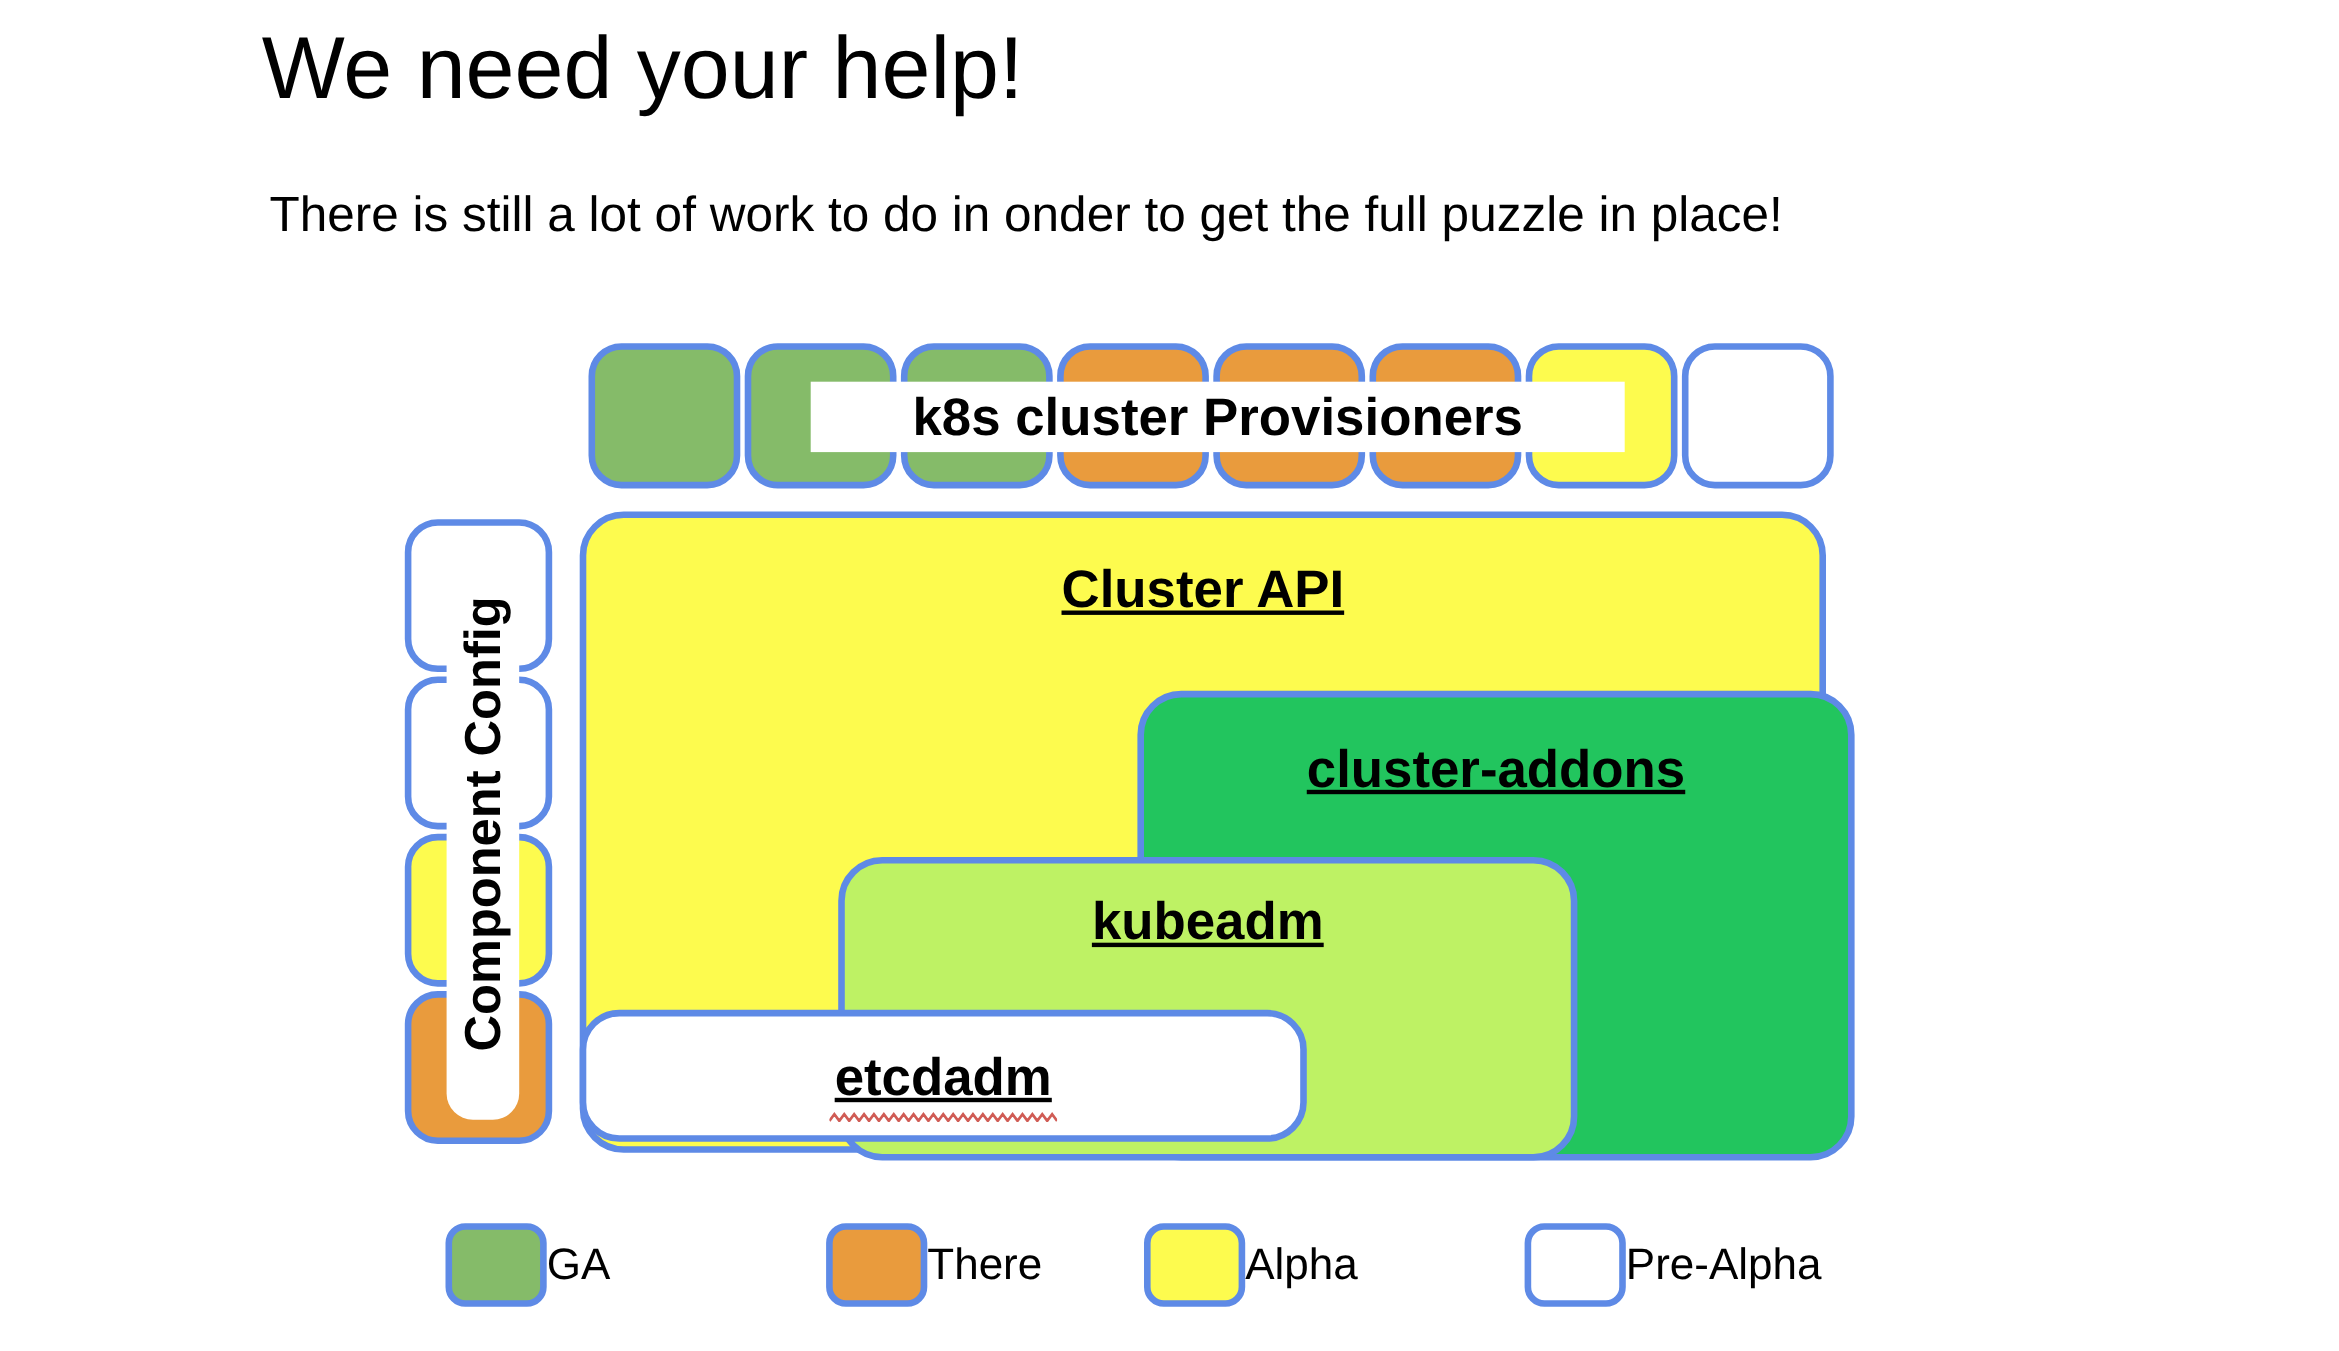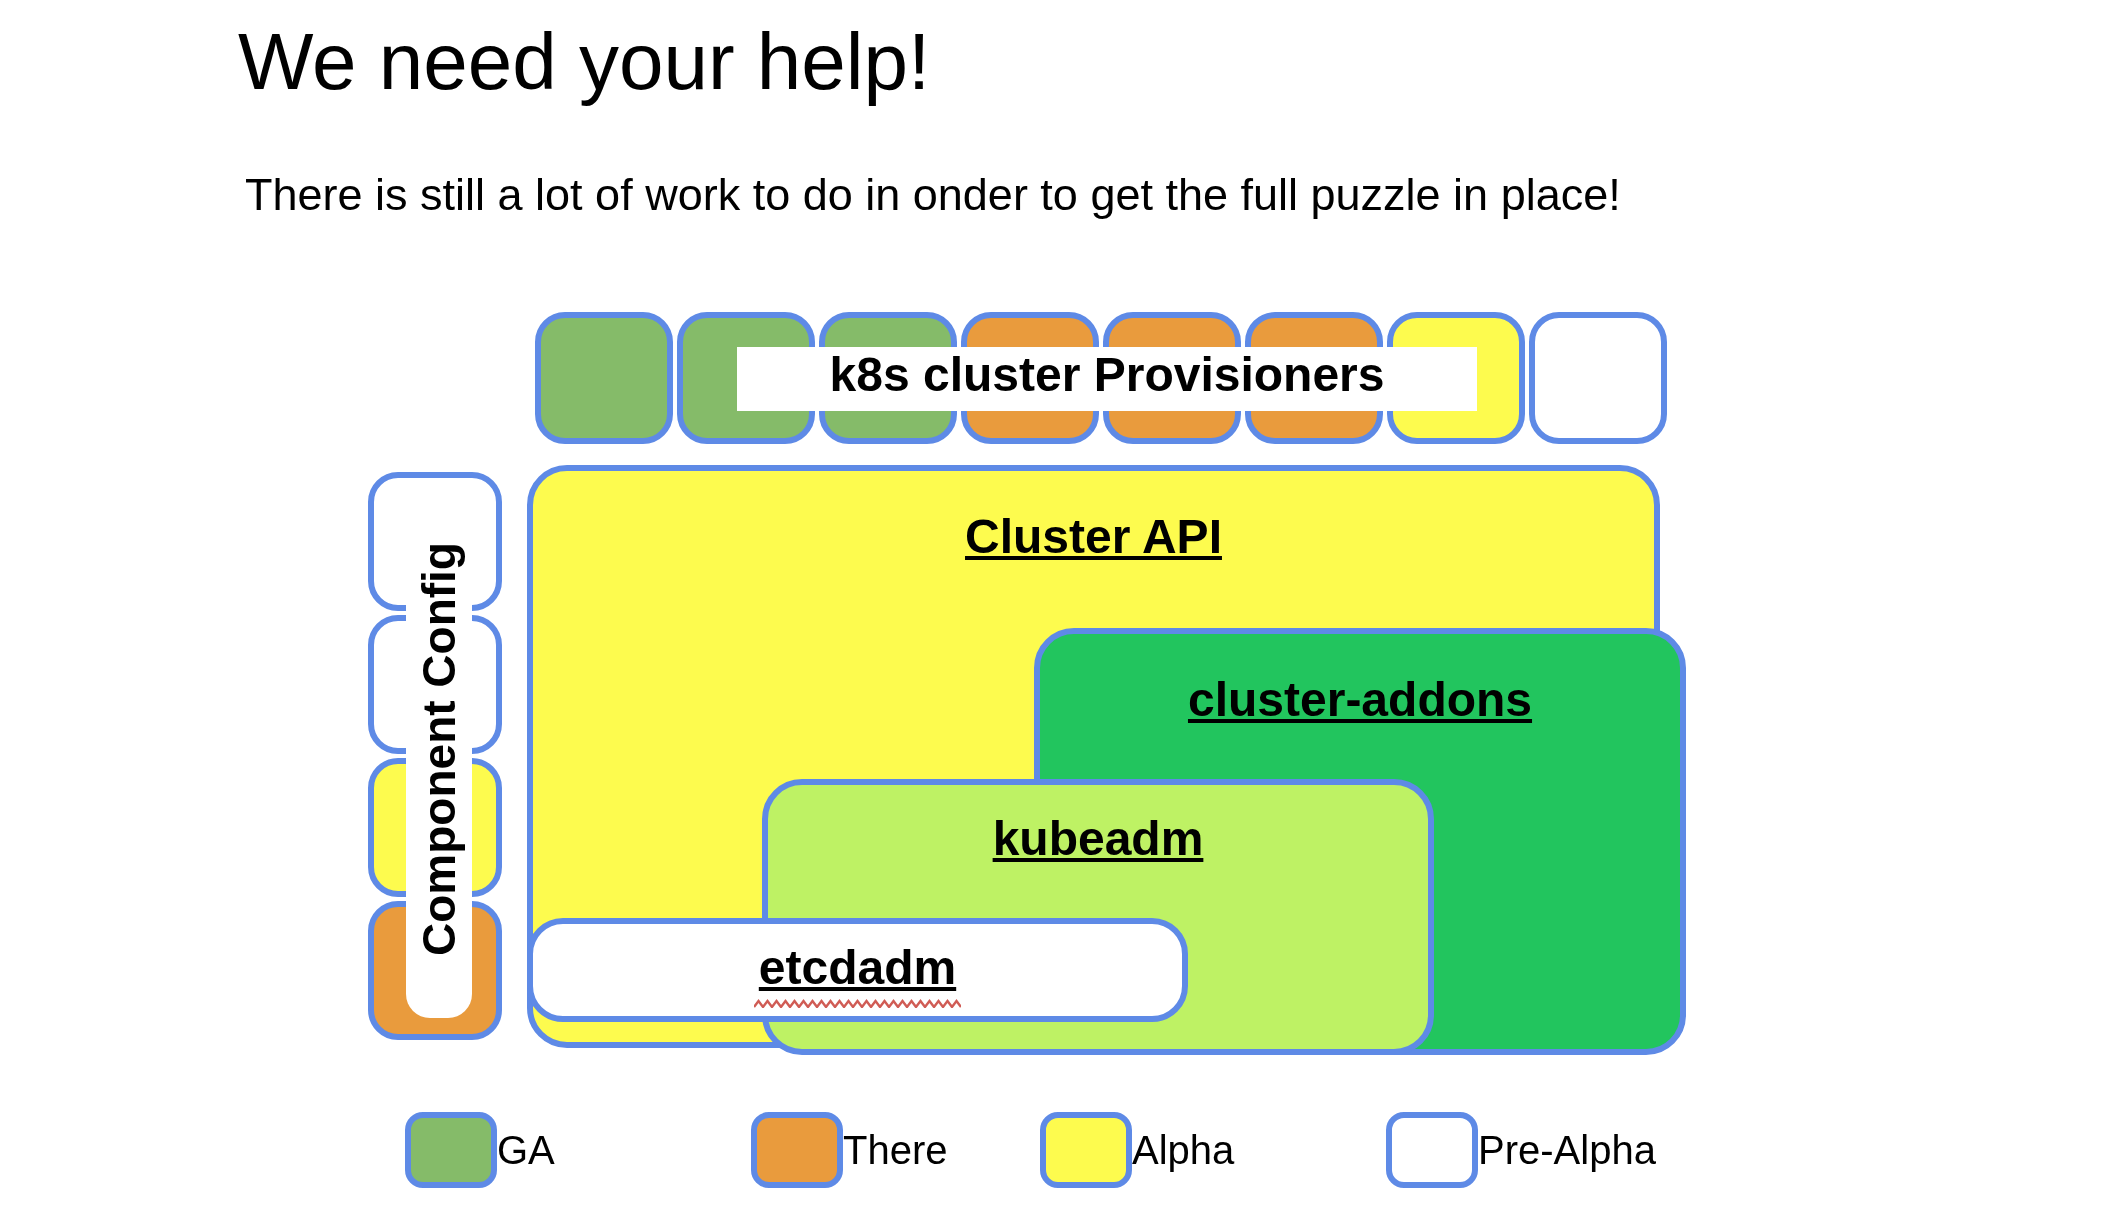--- a/index.html
+++ b/index.html
@@ -23,21 +23,21 @@
     position:absolute;left:535px;top:312px;
     display:flex;gap:4px;
   }
   .piece{
     width:138px;height:132px;box-sizing:border-box;
     border:6px solid var(--c-border);border-radius:30px;
   }
   .prov-label-box{
     position:absolute;left:737px;top:347px;width:740px;height:64px;
     background:#fff;z-index:6;
-    display:flex;align-items:flex-start;justify-content:center;
+    display:flex;align-items:center;justify-content:center;
     font-size:48px;font-weight:700;white-space:nowrap;
   }
 
   
   .cc-col{
     position:absolute;left:368px;top:472px;
     display:flex;flex-direction:column;gap:4px;
   }
   .cc-piece{
     width:134px;height:139px;box-sizing:border-box;
@@ -56,21 +56,21 @@
   
   .box{
     position:absolute;box-sizing:border-box;
     border:6px solid var(--c-border);border-radius:40px;
     display:flex;justify-content:center;align-items:flex-start;
   }
   .box-label{font-size:48px;font-weight:700;line-height:1.1;white-space:nowrap;text-decoration:underline;}
   .box-cluster-api{left:527px;top:465px;width:1133px;height:583px;z-index:1;padding-top:40px;}
   .box-cluster-addons{left:1034px;top:628px;width:652px;height:427px;background:#22c55e;z-index:2;padding-top:40px;}
   .box-kubeadm{left:762px;top:779px;width:672px;height:276px;z-index:3;padding-top:28px;}
-  .box-etcdadm{left:527px;top:918px;width:661px;height:104px;background:#fff;z-index:4;padding-top:18px;border-radius:36px;}
+  .box-etcdadm{left:527px;top:918px;width:661px;height:120px;background:#fff;z-index:4;padding-top:30px;border-radius:36px;}
   .etcd-inner{display:inline-flex;flex-direction:column;align-items:center;}
   .squiggle{width:100%;height:10px;margin-top:3px;display:block;}
   .squiggle path{fill:none;stroke:var(--c-squiggle);stroke-width:2.4;}
 
   
   .legend{position:absolute;left:0;top:1112px;width:100%;height:80px;}
   .legend-item{position:absolute;top:0;display:flex;align-items:center;}
   .swatch{
     width:92px;height:76px;box-sizing:border-box;display:inline-block;
     border:6px solid var(--c-border);border-radius:18px;

